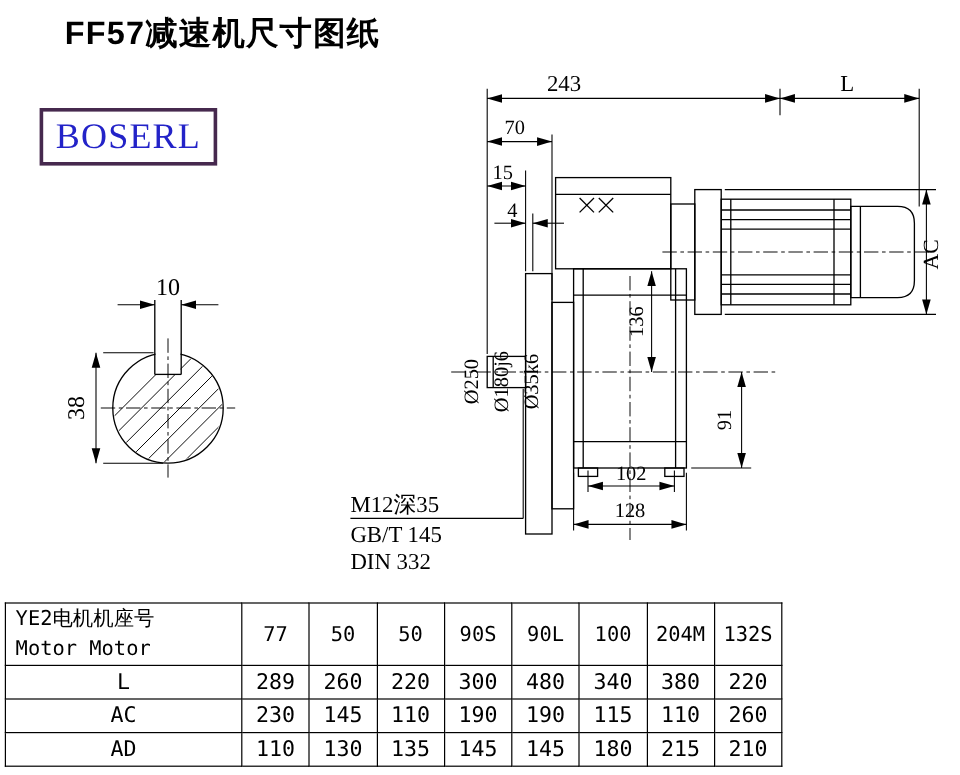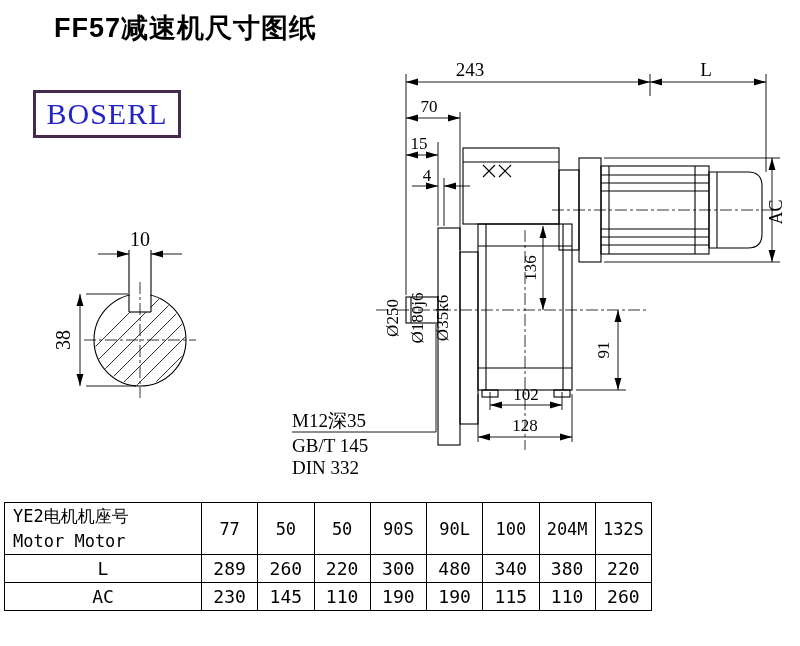--- a/index.html
+++ b/index.html
@@ -216,14 +216,25 @@
       <td>AC</td>
       <td>230</td>
       <td>145</td>
       <td>110</td>
       <td>190</td>
       <td>190</td>
       <td>115</td>
       <td>110</td>
       <td>260</td>
     </tr>
+    <tr>
+      <td>AD</td>
+      <td>110</td>
+      <td>130</td>
+      <td>135</td>
+      <td>145</td>
+      <td>145</td>
+      <td>180</td>
+      <td>215</td>
+      <td>210</td>
+    </tr>
   </tbody>
 </table>
 
 </body></html>

